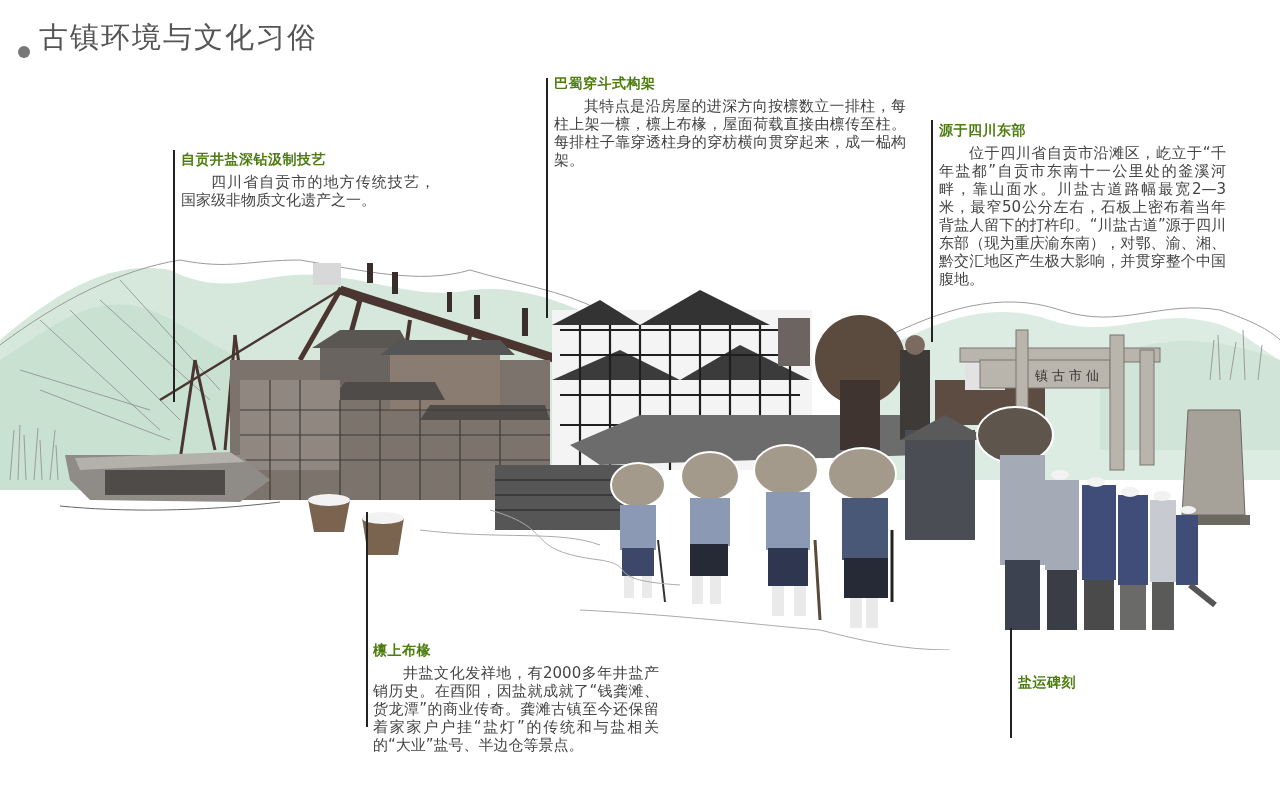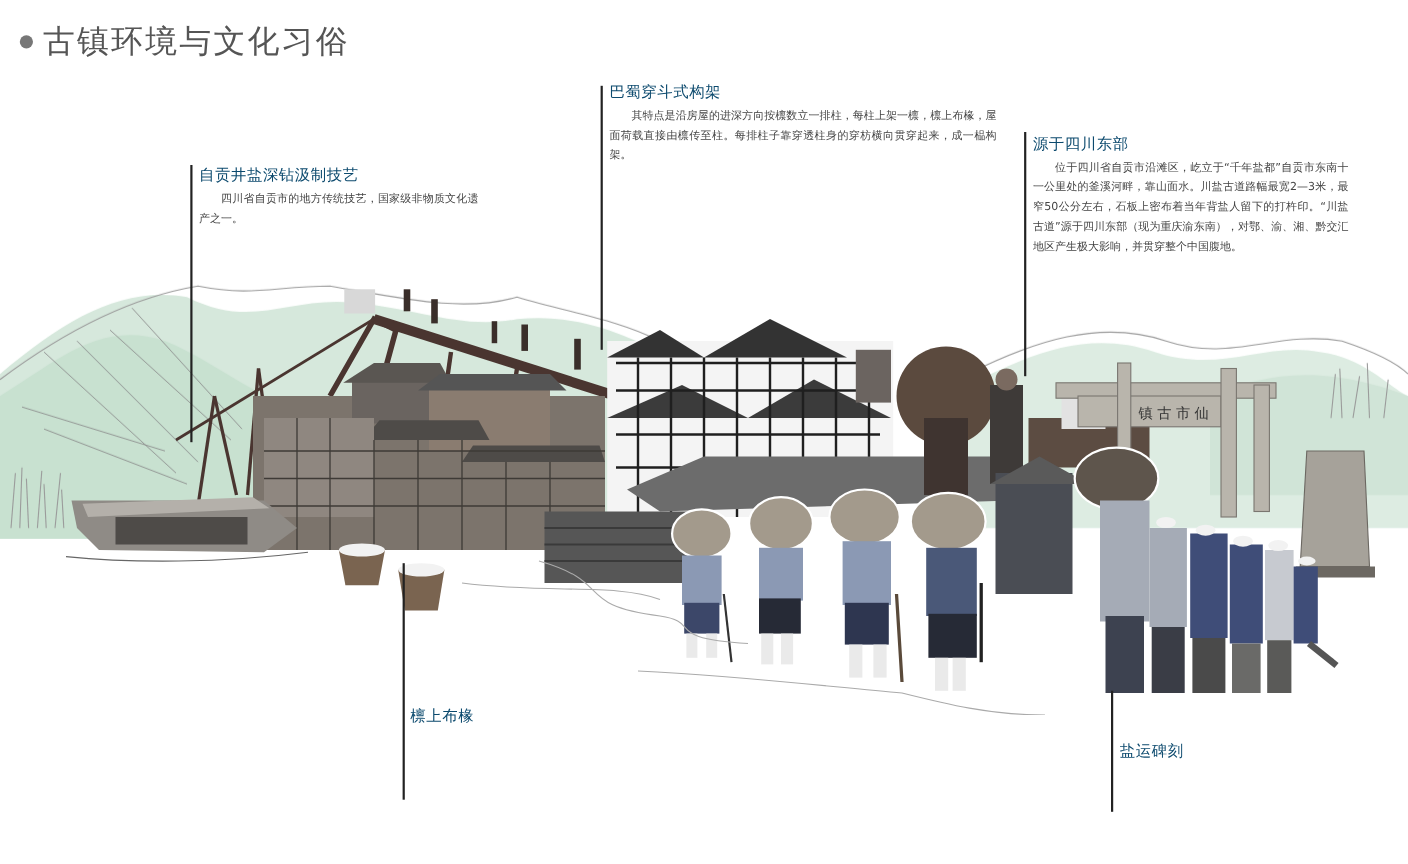--- a/index.html
+++ b/index.html
@@ -3,32 +3,32 @@
 <meta charset="utf-8">
 <style>
   html, body { margin:0; padding:0; }
   body {
     width:1280px; height:785px; position:relative; overflow:hidden;
     background:#ffffff;
     font-family:"DejaVu Sans","Liberation Sans",sans-serif;
     color:#333;
   }
   .title {
-    position:absolute; left:18px; top:18px; display:flex; align-items:center;
+    position:absolute; left:18px; top:18px; display:flex; align-items:flex-end;
     font-size:29px; color:#555; letter-spacing:2px;
   }
   .title .bullet {
     width:12px; height:12px; border-radius:50%; background:#777; margin-right:9px;
   }
   .annot { position:absolute; }
   .annot h3 {
-    margin:0; font-size:14px; font-weight:normal; color:#0c4a6e; letter-spacing:0.5px;
+    margin:0; font-size:14px; font-weight:bold; color:#4d7c0f; letter-spacing:0.5px;
   }
   .annot p {
-    margin:4px 0 0 0; font-size:10px; line-height:18px; color:#444;
+    margin:4px 0 0 0; font-size:15px; line-height:18px; color:#444;
     text-indent:2em; text-align:justify;
   }
   .annot p.noindent { text-indent:0; }
   .vline { position:absolute; width:1.5px; background:#222; }
 
   
   .scene { position:absolute; left:0; top:230px; width:1280px; height:420px; }
 </style>
 </head>
 <body>
@@ -270,17 +270,18 @@
   <p>其特点是沿房屋的进深方向按檩数立一排柱，每柱上架一檩，檩上布椽，屋面荷载直接由檩传至柱。每排柱子靠穿透柱身的穿枋横向贯穿起来，成一榀构架。</p>
 </div>
 
 <div class="annot" style="left:939px; top:122px; width:287px;">
   <h3>源于四川东部</h3>
   <p>位于四川省自贡市沿滩区，屹立于“千年盐都”自贡市东南十一公里处的釜溪河畔，靠山面水。川盐古道路幅最宽2—3米，最窄50公分左右，石板上密布着当年背盐人留下的打杵印。“川盐古道”源于四川东部（现为重庆渝东南），对鄂、渝、湘、黔交汇地区产生极大影响，并贯穿整个中国腹地。</p>
 </div>
 
 <div class="annot" style="left:373px; top:642px; width:286px;">
   <h3>檩上布椽</h3>
+  <p>井盐文化发祥地，有2000多年井盐产销历史。在酉阳，因盐就成就了“钱龚滩、货龙潭”的商业传奇。龚滩古镇至今还保留着家家户户挂“盐灯”的传统和与盐相关的“大业”盐号、半边仓等景点。</p>
 </div>
 
 <div class="annot" style="left:1018px; top:674px; width:235px;">
   <h3>盐运碑刻</h3>
 </div>
 
 </body></html>

